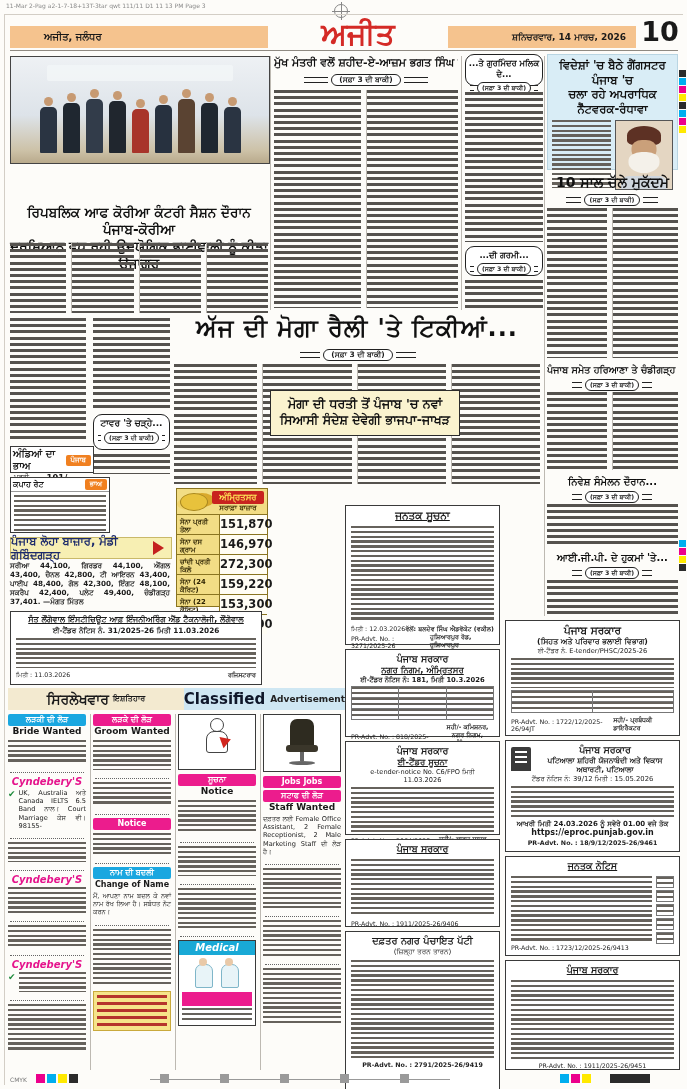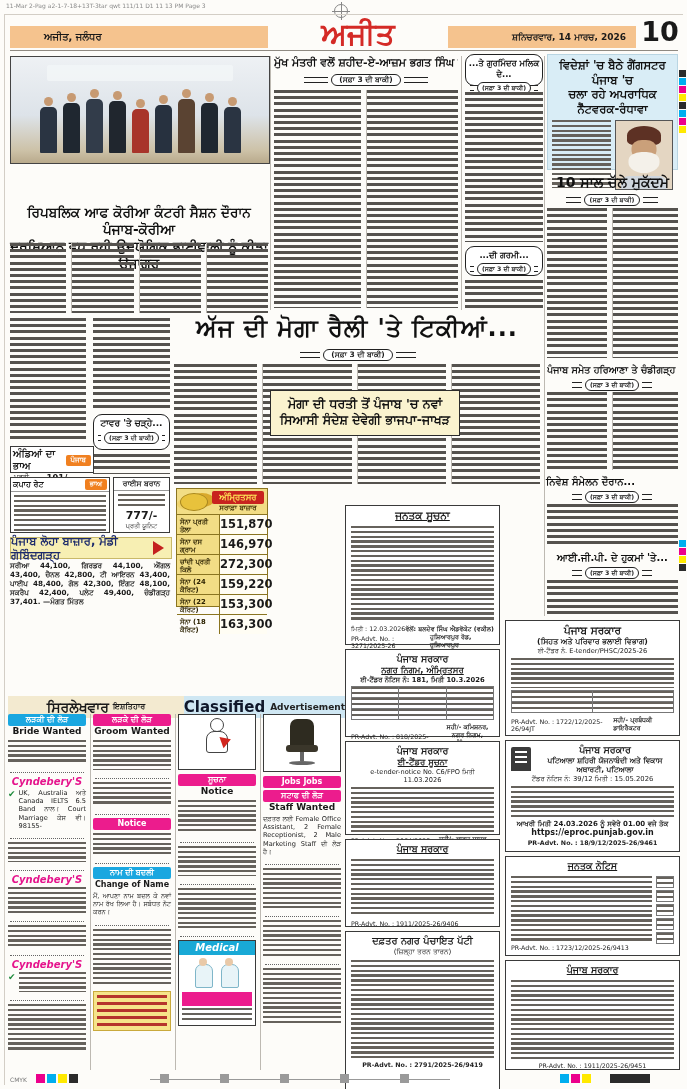--- a/index.html
+++ b/index.html
@@ -180,26 +180,20 @@
     </div>
   </div>
 
   <div class="abs box" style="left:10px;top:477px;width:100px;height:56px;">
     <div style="display:flex;justify-content:space-between;align-items:center;padding:1px 2px;border-bottom:1px solid #999;">
       <span class="b" style="font-size:8px;">ਕਪਾਹ ਰੇਟ</span>
       <span class="wchip">ਭਾਅ</span>
     </div>
     <div class="gkf" style="margin:3px;height:38px;"></div>
   </div>
-  <div class="abs box ctr" style="left:113px;top:477px;width:57px;height:56px;">
-    <div class="b" style="font-size:7.5px;border-bottom:1px solid #999;padding:1px 0;">ਰਾਈਸ ਬਰਾਨ</div>
-    <div class="gkf" style="margin:3px 4px;height:12px;"></div>
-    <div class="b" style="font-size:11px;">777/-</div>
-    <div style="font-size:6.5px;">ਪ੍ਰਤੀ ਯੂਨਿਟ</div>
-  </div>
 
   <div class="abs ironbanner" style="left:10px;top:537px;width:160px;height:20px;">
     <span class="txt">ਪੰਜਾਬ ਲੋਹਾ ਬਾਜ਼ਾਰ, ਮੰਡੀ ਗੋਬਿੰਦਗੜ੍ਹ</span>
     <span class="irarrow"></span>
   </div>
   <div class="abs" style="left:10px;top:561px;width:160px;height:44px;font-size:7.2px;line-height:9px;font-weight:bold;text-align:justify;">
     <span>ਸਰੀਆ 44,100, ਗਿਰਡਰ 44,100, ਐਂਗਲ 43,400, ਚੈਨਲ 42,800, ਟੀ ਆਇਰਨ 43,400, ਪਾਈਪ 48,400, ਗੋਲ 42,300, ਇੰਗਟ 48,100, ਸਕਰੈਪ 42,400, ਪਲੇਟ 49,400, ਚੰਡੀਗੜ੍ਹ 37,401.</span>
     <span>—ਮੰਗਤ ਮਿੱਤਲ</span>
   </div>
 
@@ -230,20 +224,29 @@
     <div class="grow">
         <div class="glabel">ਸੋਨਾ (22 ਕੈਰਿਟ)</div>
         <div class="gval">153,300</div>
       </div>
     <div class="grow">
         <div class="glabel">ਸੋਨਾ (18 ਕੈਰਿਟ)</div>
         <div class="gval">163,300</div>
       </div>
   </div>
 
+  <div class="abs box" style="left:10px;top:611px;width:252px;height:74px;padding:3px 5px;">
+    <div class="b ctr" style="font-size:8px;text-decoration:underline;">ਸੰਤ ਲੌਂਗੋਵਾਲ ਇੰਸਟੀਚਿਊਟ ਆਫ਼ ਇੰਜਨੀਅਰਿੰਗ ਐਂਡ ਟੈਕਨਾਲੋਜੀ, ਲੌਂਗੋਵਾਲ</div>
+    <div class="b ctr" style="font-size:7.3px;margin-top:1px;">ਈ-ਟੈਂਡਰ ਨੋਟਿਸ ਨੰ. 31/2025-26 ਮਿਤੀ 11.03.2026</div>
+    <div class="gkf" style="height:30px;margin-top:3px;"></div>
+    <div class="foot" style="margin-top:3px;">
+      <span class="prline">ਮਿਤੀ : 11.03.2026</span>
+      <span class="prline b">ਰਜਿਸਟਰਾਰ</span>
+    </div>
+  </div>
 
   <div class="abs vline" style="left:270px;top:56px;height:254px;"></div>
   <div class="abs hl ctr" style="left:274px;top:56px;width:184px;height:15px;font-size:11px;white-space:nowrap;overflow:hidden;">ਮੁੱਖ ਮੰਤਰੀ ਵਲੋਂ ਸ਼ਹੀਦ-ਏ-ਆਜ਼ਮ ਭਗਤ ਸਿੰਘ ਨੈਸ਼ਨਲ...</div>
   <div class="abs pillrow" style="left:304px;top:74px;width:124px;">
     <div class="pbar"></div>
       <div class="pill">(ਸਫ਼ਾ 3 ਦੀ ਬਾਕੀ)</div>
       <div class="pbar"></div>
   </div>
   <div class="abs cols" style="left:274px;top:90px;width:184px;height:218px;">
     <div class="gk"></div>
@@ -320,21 +323,21 @@
   <div class="abs hl ctr" style="left:547px;top:364px;width:131px;height:13px;font-size:9.6px;white-space:nowrap;overflow:hidden;">ਪੰਜਾਬ ਸਮੇਤ ਹਰਿਆਣਾ ਤੇ ਚੰਡੀਗੜ੍ਹ 'ਚ...</div>
   <div class="abs pillrow" style="left:572px;top:379px;width:80px;">
     <div class="pbar"></div>
       <div class="pill" style="font-size:6.2px;padding:0 4px;">(ਸਫ਼ਾ 3 ਦੀ ਬਾਕੀ)</div>
       <div class="pbar"></div>
   </div>
   <div class="abs cols" style="left:547px;top:392px;width:131px;height:78px;">
     <div class="gk"></div>
     <div class="gk"></div>
   </div>
-  <div class="abs hl ctr" style="left:525px;top:476px;width:131px;height:13px;font-size:10px;">ਨਿਵੇਸ਼ ਸੰਮੇਲਨ ਦੌਰਾਨ...</div>
+  <div class="abs hl ctr" style="left:547px;top:476px;width:131px;height:13px;font-size:10px;">ਨਿਵੇਸ਼ ਸੰਮੇਲਨ ਦੌਰਾਨ...</div>
   <div class="abs pillrow" style="left:572px;top:491px;width:80px;">
     <div class="pbar"></div>
       <div class="pill" style="font-size:6.2px;padding:0 4px;">(ਸਫ਼ਾ 3 ਦੀ ਬਾਕੀ)</div>
       <div class="pbar"></div>
   </div>
   <div class="abs gk" style="left:547px;top:504px;width:131px;height:42px;"></div>
   <div class="abs hl ctr" style="left:547px;top:552px;width:131px;height:13px;font-size:10px;">ਆਈ.ਜੀ.ਪੀ. ਦੇ ਹੁਕਮਾਂ 'ਤੇ...</div>
   <div class="abs pillrow" style="left:572px;top:567px;width:80px;">
     <div class="pbar"></div>
       <div class="pill" style="font-size:6.2px;padding:0 4px;">(ਸਫ਼ਾ 3 ਦੀ ਬਾਕੀ)</div>
@@ -455,21 +458,21 @@
       </div>
     </div>
     <div class="prline">PR-Advt. No. : 1723/12/2025-26/9413</div>
   </div>
   <div class="abs box" style="left:505px;top:960px;width:175px;height:110px;padding:3px 5px;">
     <div class="b ctr" style="font-size:9.5px;text-decoration:underline;">ਪੰਜਾਬ ਸਰਕਾਰ</div>
     <div class="gkf" style="height:82px;margin-top:4px;"></div>
     <div class="prline ctr">PR-Advt. No. : 1911/2025-26/9451</div>
   </div>
 
-  <div class="abs clashead" style="left:8px;top:688px;width:337px;height:22px;margin-top:8px;">
+  <div class="abs clashead" style="left:8px;top:688px;width:337px;height:22px;">
     <div class="clas-pa">
       <span class="b" style="font-size:14px;">ਸਿਰਲੇਖਵਾਰ</span>
       <span class="b" style="font-size:8px;">ਇਸ਼ਤਿਹਾਰ</span>
     </div>
     <div class="clas-en">
       <span class="b" style="font-size:15px;color:#0f172a;">Classified</span>
       <span class="b" style="font-size:9px;color:#222;">Advertisement</span>
     </div>
   </div>
 

